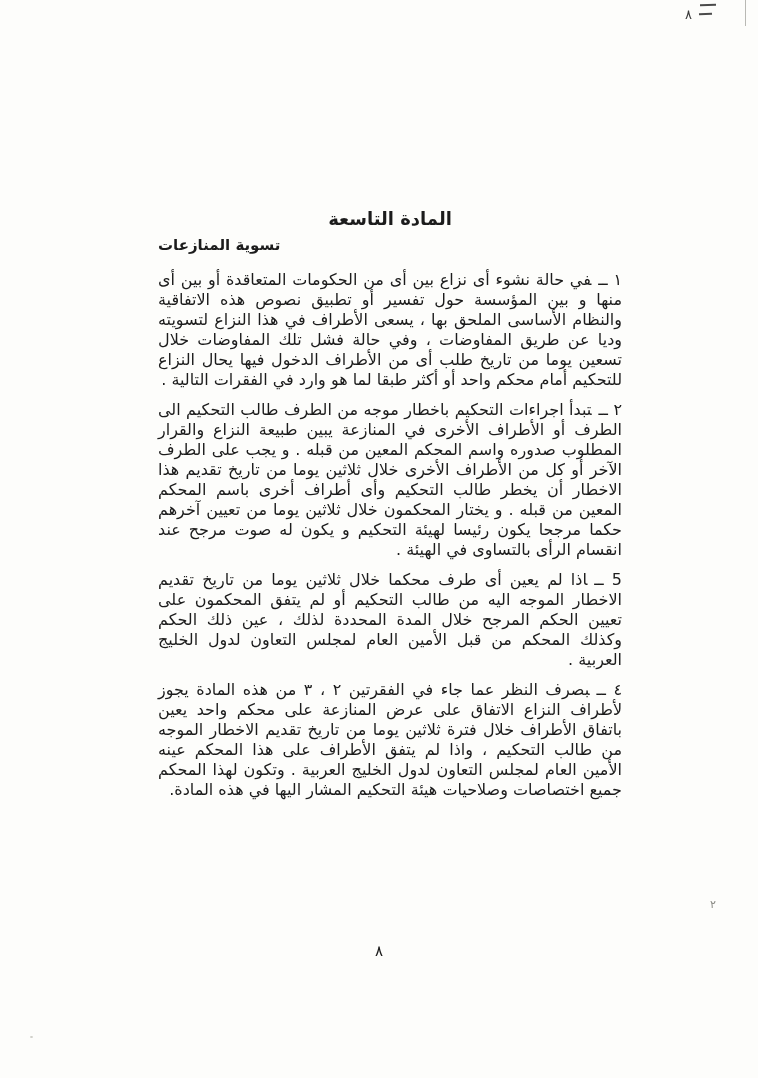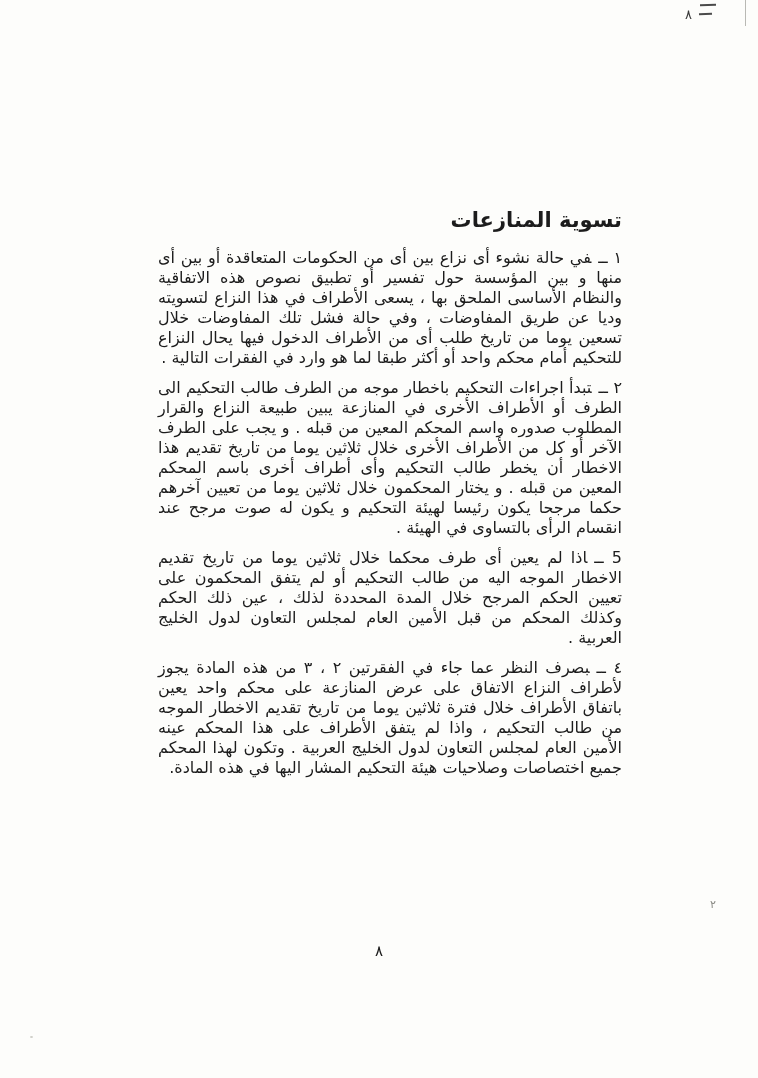--- a/index.html
+++ b/index.html
@@ -64,23 +64,23 @@
     direction: rtl;
   }
   .title {
     margin: 0 0 7px 0;
     font-size: 18px;
     font-weight: bold;
     text-align: center;
   }
   .subtitle {
     margin: 0 0 16px 0;
-    font-size: 21px;
+    font-size: 15px;
     font-weight: bold;
-    text-align: right;
+    text-align: left;
   }
   .para {
     margin: 0 0 10px 0;
     font-size: 16px;
     line-height: 20px;
     text-align: justify;
   }
   .para .num {
     white-space: nowrap;
     margin-left: 7px;
@@ -99,20 +99,21 @@
 <body>
 
 <div class="page">
 
   <div class="edge-mark"></div>
   <div class="pencil-dash dash-1"></div>
   <div class="pencil-dash dash-2"></div>
   <div class="corner-number">٨</div>
 
   <div class="content">
+    <h1 class="title">المادة التاسعة</h1>
     <h2 class="subtitle">تسوية المنازعات</h2>
 
     <p class="para"><span class="num">١ ــ</span><span class="txt">في حالة نشوء أى نزاع بين أى من الحكومات المتعاقدة أو بين أى منها و بين المؤسسة حول تفسير أو تطبيق نصوص هذه الاتفاقية والنظام الأساسى الملحق بها ، يسعى الأطراف في هذا النزاع لتسويته وديا عن طريق المفاوضات ، وفي حالة فشل تلك المفاوضات خلال تسعين يوما من تاريخ طلب أى من الأطراف الدخول فيها يحال النزاع للتحكيم أمام محكم واحد أو أكثر طبقا لما هو وارد في الفقرات التالية .</span></p>
 
     <p class="para"><span class="num">٢ ــ</span><span class="txt">تبدأ اجراءات التحكيم باخطار موجه من الطرف طالب التحكيم الى الطرف أو الأطراف الأخرى في المنازعة يبين طبيعة النزاع والقرار المطلوب صدوره واسم المحكم المعين من قبله . و يجب على الطرف الآخر أو كل من الأطراف الأخرى خلال ثلاثين يوما من تاريخ تقديم هذا الاخطار أن يخطر طالب التحكيم وأى أطراف أخرى باسم المحكم المعين من قبله . و يختار المحكمون خلال ثلاثين يوما من تعيين آخرهم حكما مرجحا يكون رئيسا لهيئة التحكيم و يكون له صوت مرجح عند انقسام الرأى بالتساوى في الهيئة .</span></p>
 
     <p class="para"><span class="num">5 ــ</span><span class="txt">اذا لم يعين أى طرف محكما خلال ثلاثين يوما من تاريخ تقديم الاخطار الموجه اليه من طالب التحكيم أو لم يتفق المحكمون على تعيين الحكم المرجح خلال المدة المحددة لذلك ، عين ذلك الحكم وكذلك المحكم من قبل الأمين العام لمجلس التعاون لدول الخليج العربية .</span></p>
 
     <p class="para"><span class="num">٤ ــ</span><span class="txt">بصرف النظر عما جاء في الفقرتين ٢ ، ٣ من هذه المادة يجوز لأطراف النزاع الاتفاق على عرض المنازعة على محكم واحد يعين باتفاق الأطراف خلال فترة ثلاثين يوما من تاريخ تقديم الاخطار الموجه من طالب التحكيم ، واذا لم يتفق الأطراف على هذا المحكم عينه الأمين العام لمجلس التعاون لدول الخليج العربية . وتكون لهذا المحكم جميع اختصاصات وصلاحيات هيئة التحكيم المشار اليها في هذه المادة.</span></p>
   </div>

